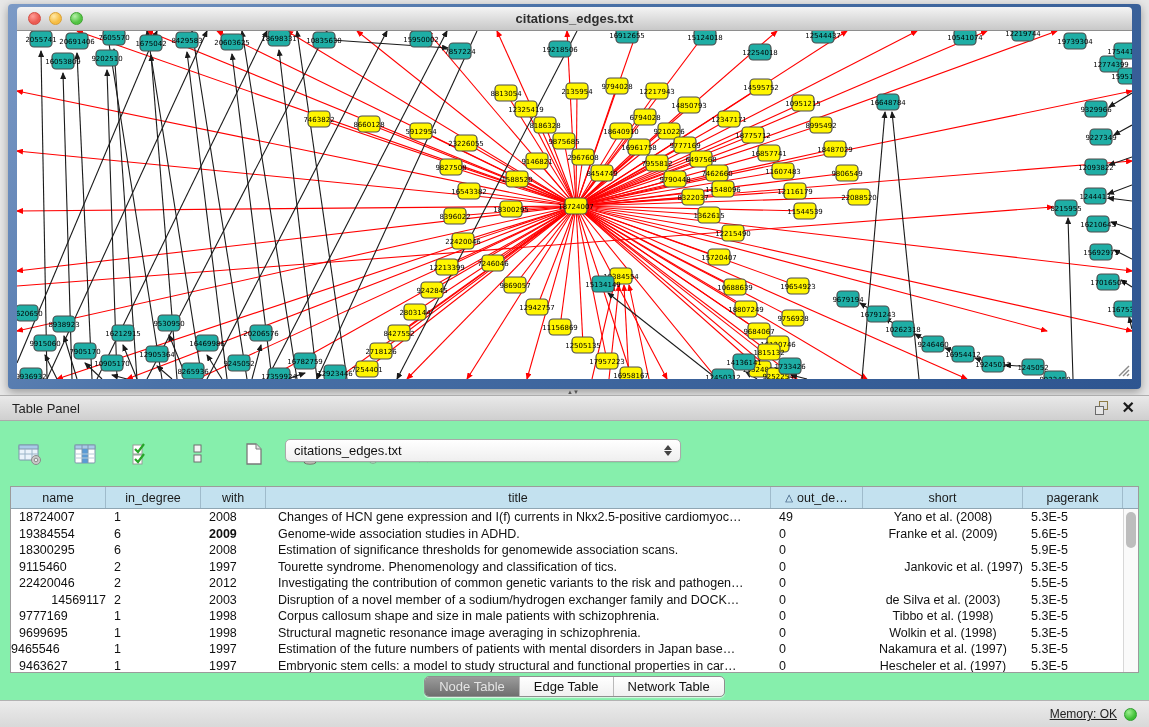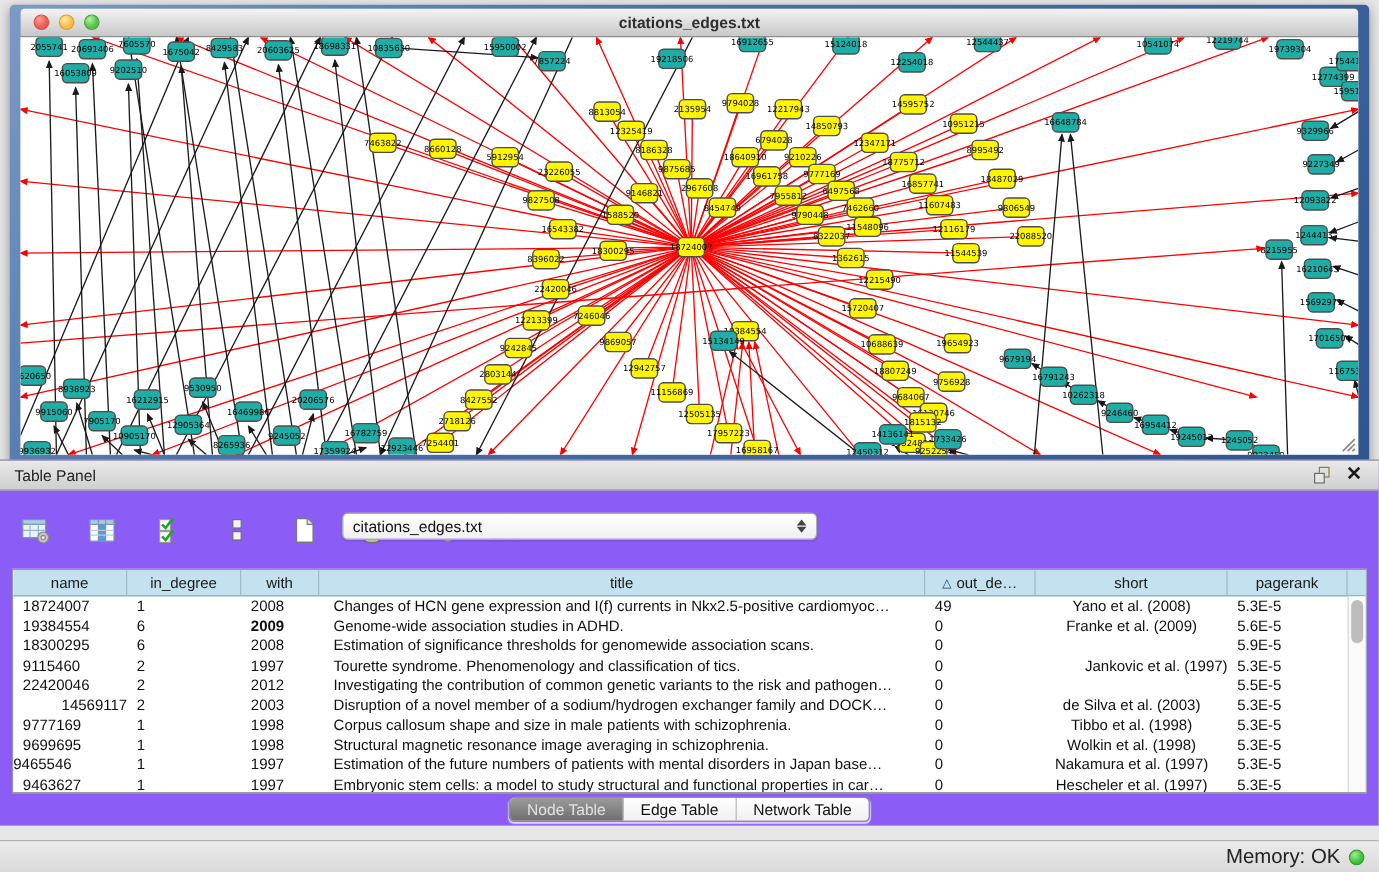--- a/index.html
+++ b/index.html
@@ -37,21 +37,21 @@
   #graph-svg { position:absolute; left:0; top:0; width:100%; height:100%; }
   #resize-grip { position:absolute; right:2px; bottom:2px; }
 
   
   #split-handle {
     position:absolute; left:567px; top:389px; width:12px; height:6px;
     color:#555; font-size:6px; line-height:6px; text-align:center;
   }
 
   
-  #table-panel { position:absolute; left:0; top:383px; width:1149px; height:305px; background:#8b5cf6; }
+  #table-panel { position:absolute; left:0; top:395px; width:1149px; height:305px; background:#86efac; }
   #panel-header {
     height:26px; background:linear-gradient(#E9E9E9,#CFCFCF);
     border-top:1px solid #ADADAD; border-bottom:1px solid #ABABAB;
     display:flex; align-items:center;
   }
   #panel-title { font-size:13px; color:#1f1f1f; padding-left:12px; flex:1; }
   #panel-header-icons { display:flex; align-items:center; gap:12px; padding-right:14px; }
   #float-icon { position:relative; width:15px; height:15px; }
   #float-icon .sq-back { position:absolute; left:4px; top:0; width:9px; height:9px; border:1.5px solid #8d7a45; background:transparent; }
   #float-icon .sq-front{ position:absolute; left:0; top:5px; width:9px; height:9px; border:1.5px solid #6b6b6b; background:#E6E6E6; }
@@ -104,21 +104,21 @@
   }
   .seg-item:last-child { border-right:none; }
   .seg-item.active { background:linear-gradient(#9B9B9B,#6F6F6F); color:#E4E4E4; }
 
   
   #status-bar {
     position:absolute; left:0; top:700px; width:1149px; height:27px;
     background:linear-gradient(#EBEBEB,#D9D9D9); border-top:1px solid #B2B2B2;
     display:flex; align-items:center; justify-content:flex-end; gap:7px; padding-right:12px;
   }
-  #memory-label { font-size:17px; color:#222; }
+  #memory-label { font-size:12px; color:#222;text-decoration:underline; }
   #memory-dot {
     width:13px; height:13px; border-radius:50%;
     background:radial-gradient(circle at 35% 30%, #9BEF8E, #3DBE33 65%);
     border:1px solid #2F9E2F;
   }
 </style>
 </head>
 <body>
 
 <div id="net-window">

